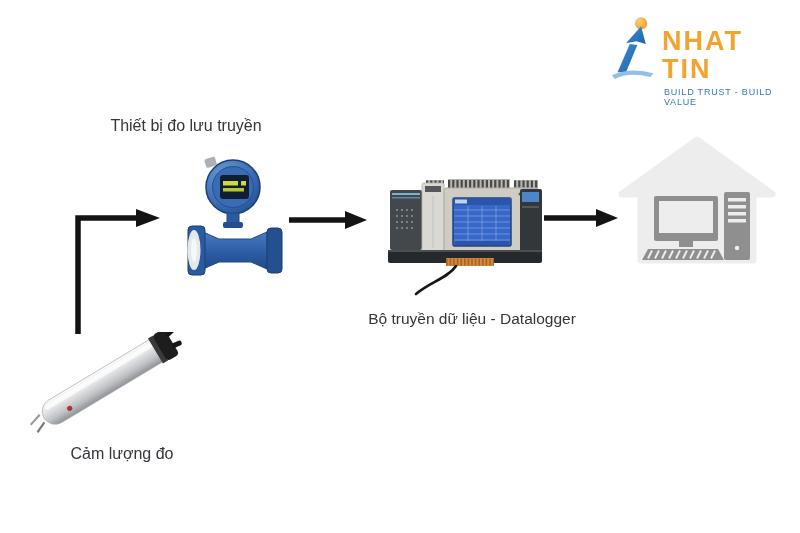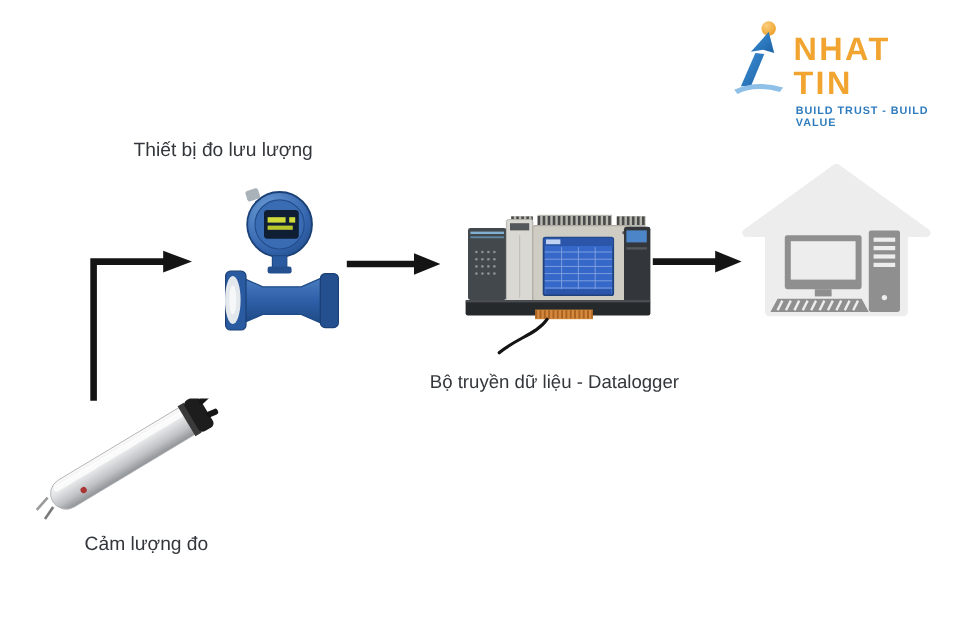--- a/index.html
+++ b/index.html
@@ -14,21 +14,21 @@
   }
   .logo{
     position:absolute;left:610px;top:13px;display:flex;align-items:flex-start;
   }
   .logo-text{margin-left:3px;padding-top:14px;}
   .brand{
     font-size:27px;font-weight:800;color:#F1A42F;letter-spacing:2px;
     line-height:1.05;
   }
   .tagline{
-    font-size:9px;font-weight:700;color:#2F7CBE;letter-spacing:0.8px;
+    font-size:9px;font-weight:400;color:#2F7CBE;letter-spacing:0.8px;
     margin-top:3px;padding-left:2px;
   }
 </style>
 </head>
 <body>
 
 <div class="canvas">
 
   <div class="logo">
     <svg width="52" height="66" viewBox="0 0 52 66">
@@ -46,22 +46,22 @@
       <polygon points="17,30 33,12 38,31 28,28" fill="url(#arrB)"></polygon>
       <polygon points="21,31 29,32 17,61 8,61" fill="url(#arrB)"></polygon>
       <path d="M2,64 Q22,55 46,62 L43,66 Q20,60 5,68 Z" fill="#8FC0E8"></path>
     </svg>
     <div class="logo-text">
       <div class="brand">NHAT TIN</div>
       <div class="tagline">BUILD TRUST - BUILD VALUE</div>
     </div>
   </div>
 
-  <div class="label" style="left:86px;top:116px;width:200px;">Thiết bị đo lưu lượng</div>
-  <div class="label" style="left:332px;top:310px;width:260px;font-size:15.5px;">Bộ truyền dữ liệu - Datalogger</div>
+  <div class="label" style="left:86px;top:116px;width:200px;">Thiết bị đo lưu truyền</div>
+  <div class="label" style="left:342px;top:310px;width:260px;font-size:15.5px;">Bộ truyền dữ liệu - Datalogger</div>
   <div class="label" style="left:42px;top:444px;width:160px;">Cảm lượng đo</div>
 
   <svg class="abs" style="left:68px;top:206px;" width="105" height="130" viewBox="0 0 105 130">
     <path d="M10,128 L10,12 L70,12" fill="none" stroke="#141414" stroke-width="5.5" stroke-linejoin="miter"></path>
     <polygon points="68,3 92,12 68,21" fill="#141414"></polygon>
   </svg>
 
   <svg class="abs" style="left:283px;top:206px;" width="95" height="28" viewBox="0 0 95 28">
     <path d="M6,14 L64,14" fill="none" stroke="#141414" stroke-width="5.5"></path>
     <polygon points="62,5 84,14 62,23" fill="#141414"></polygon>

